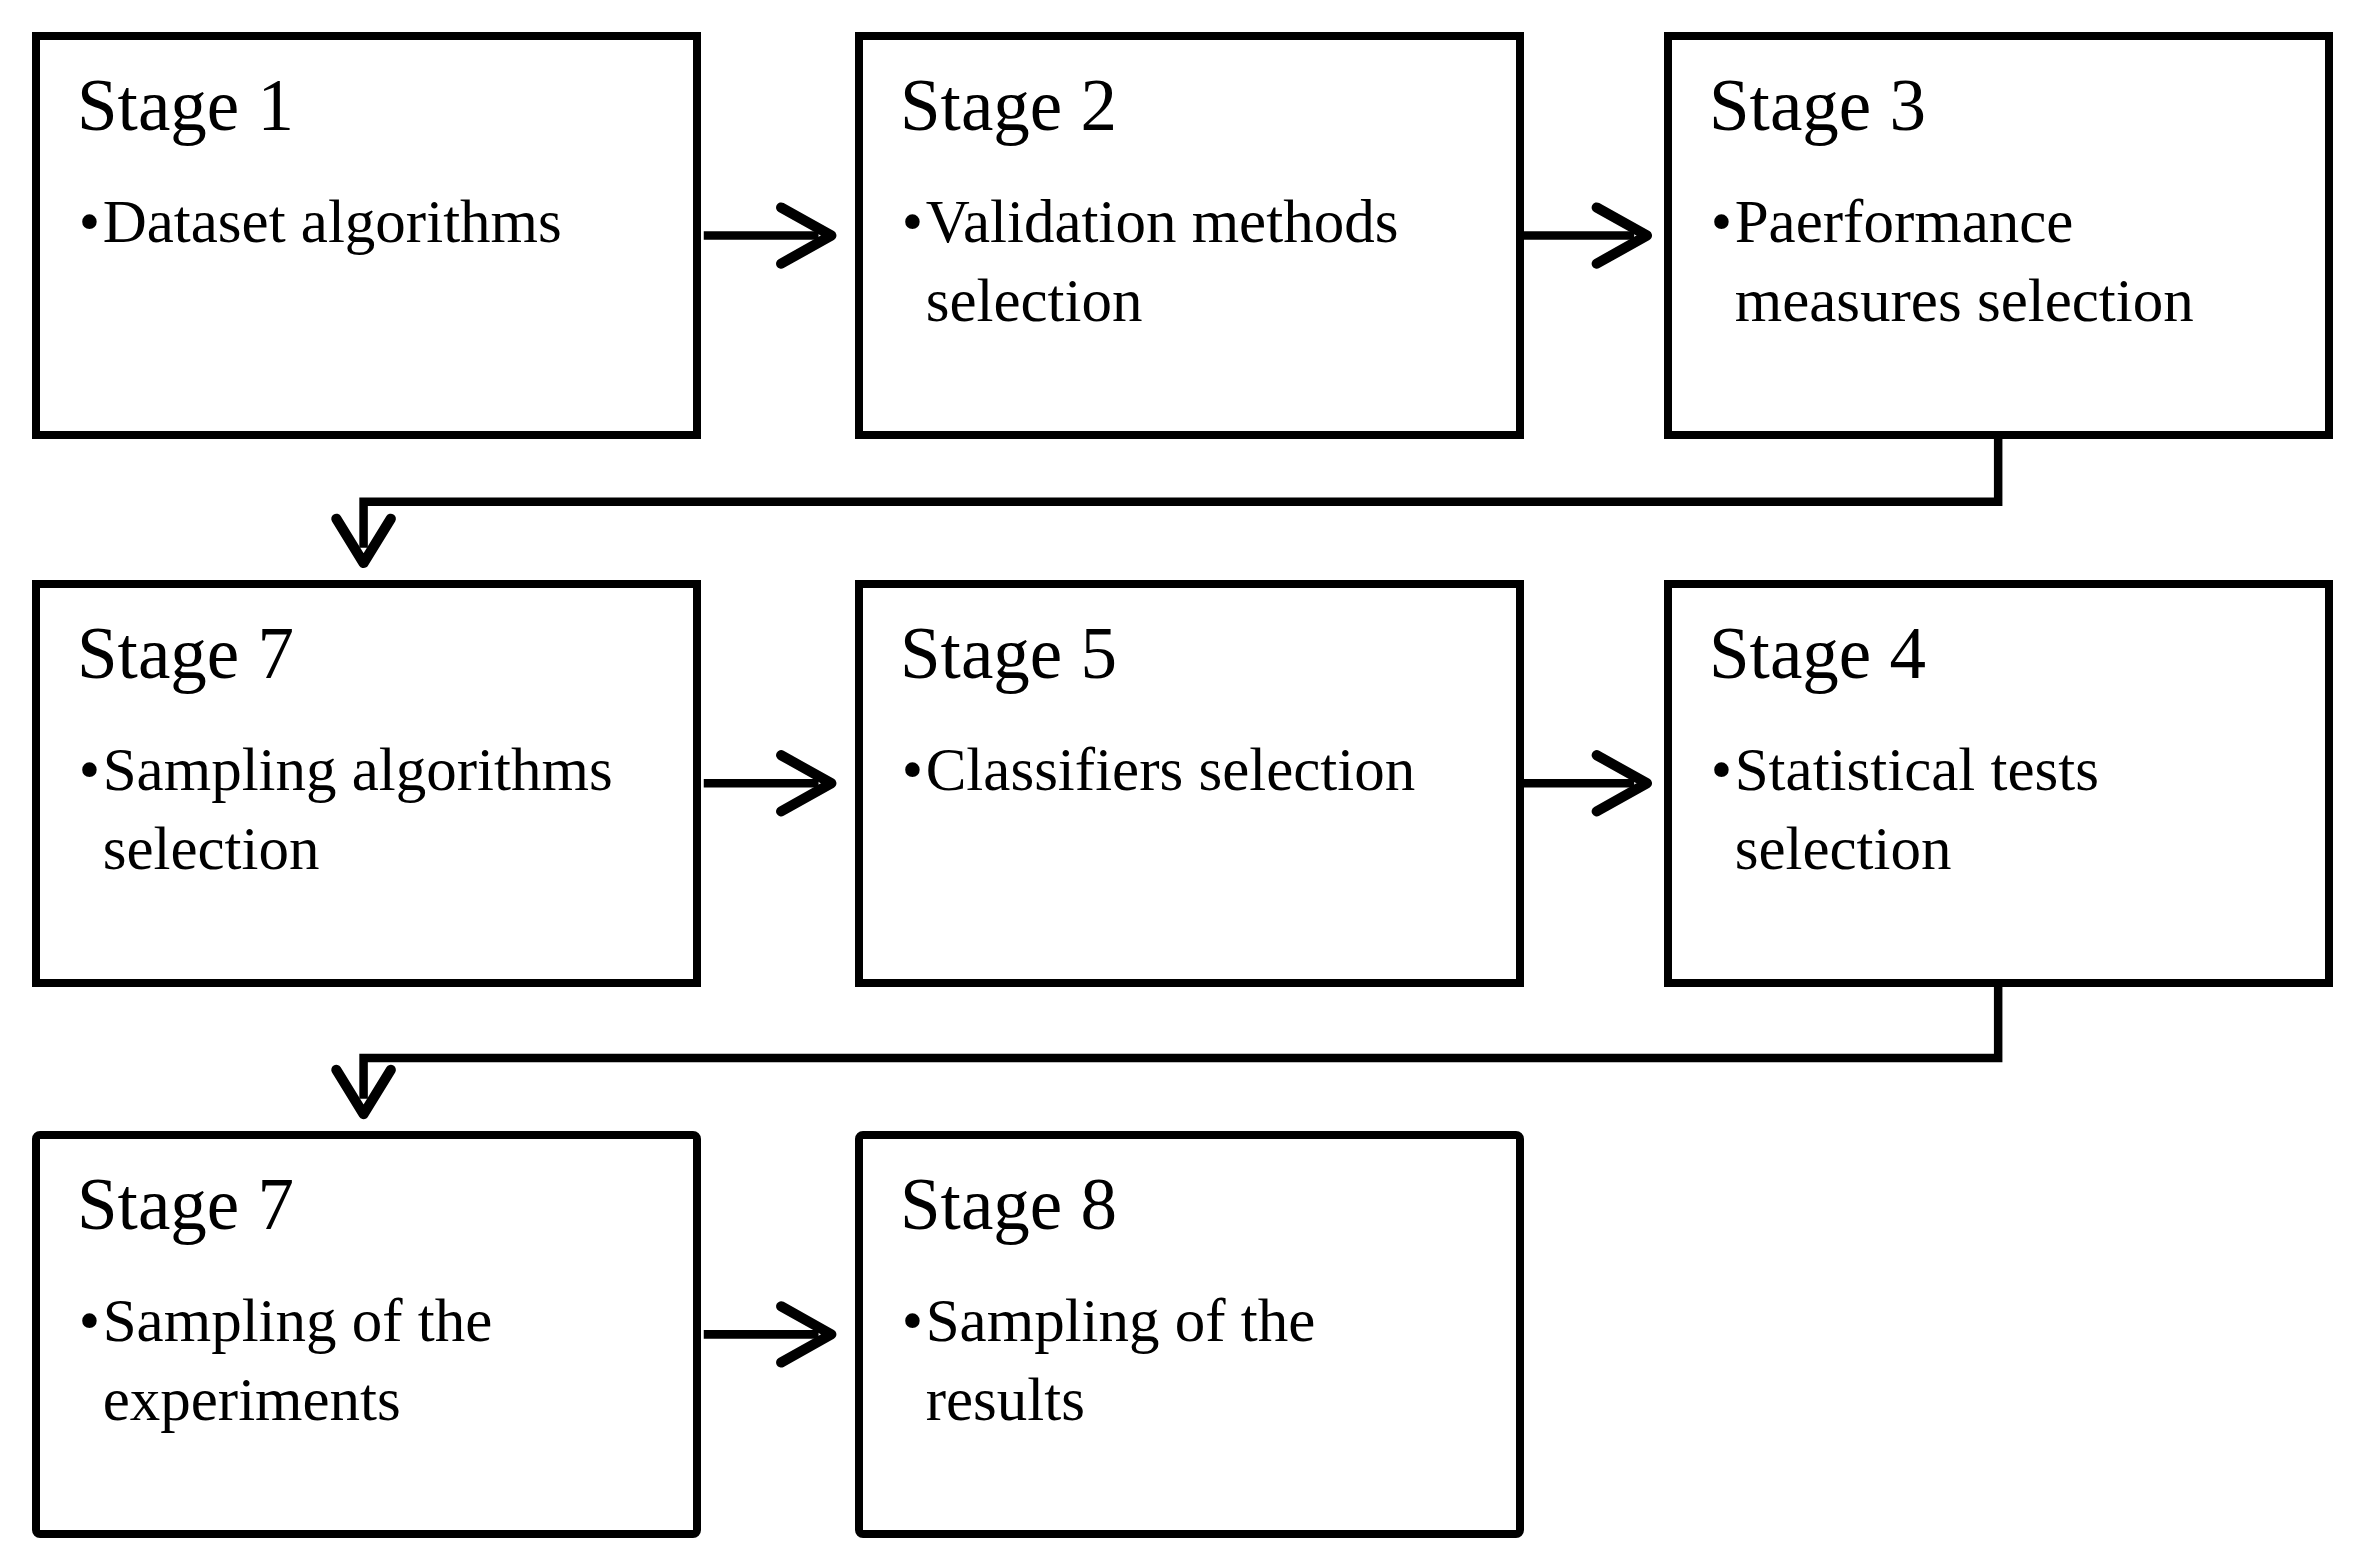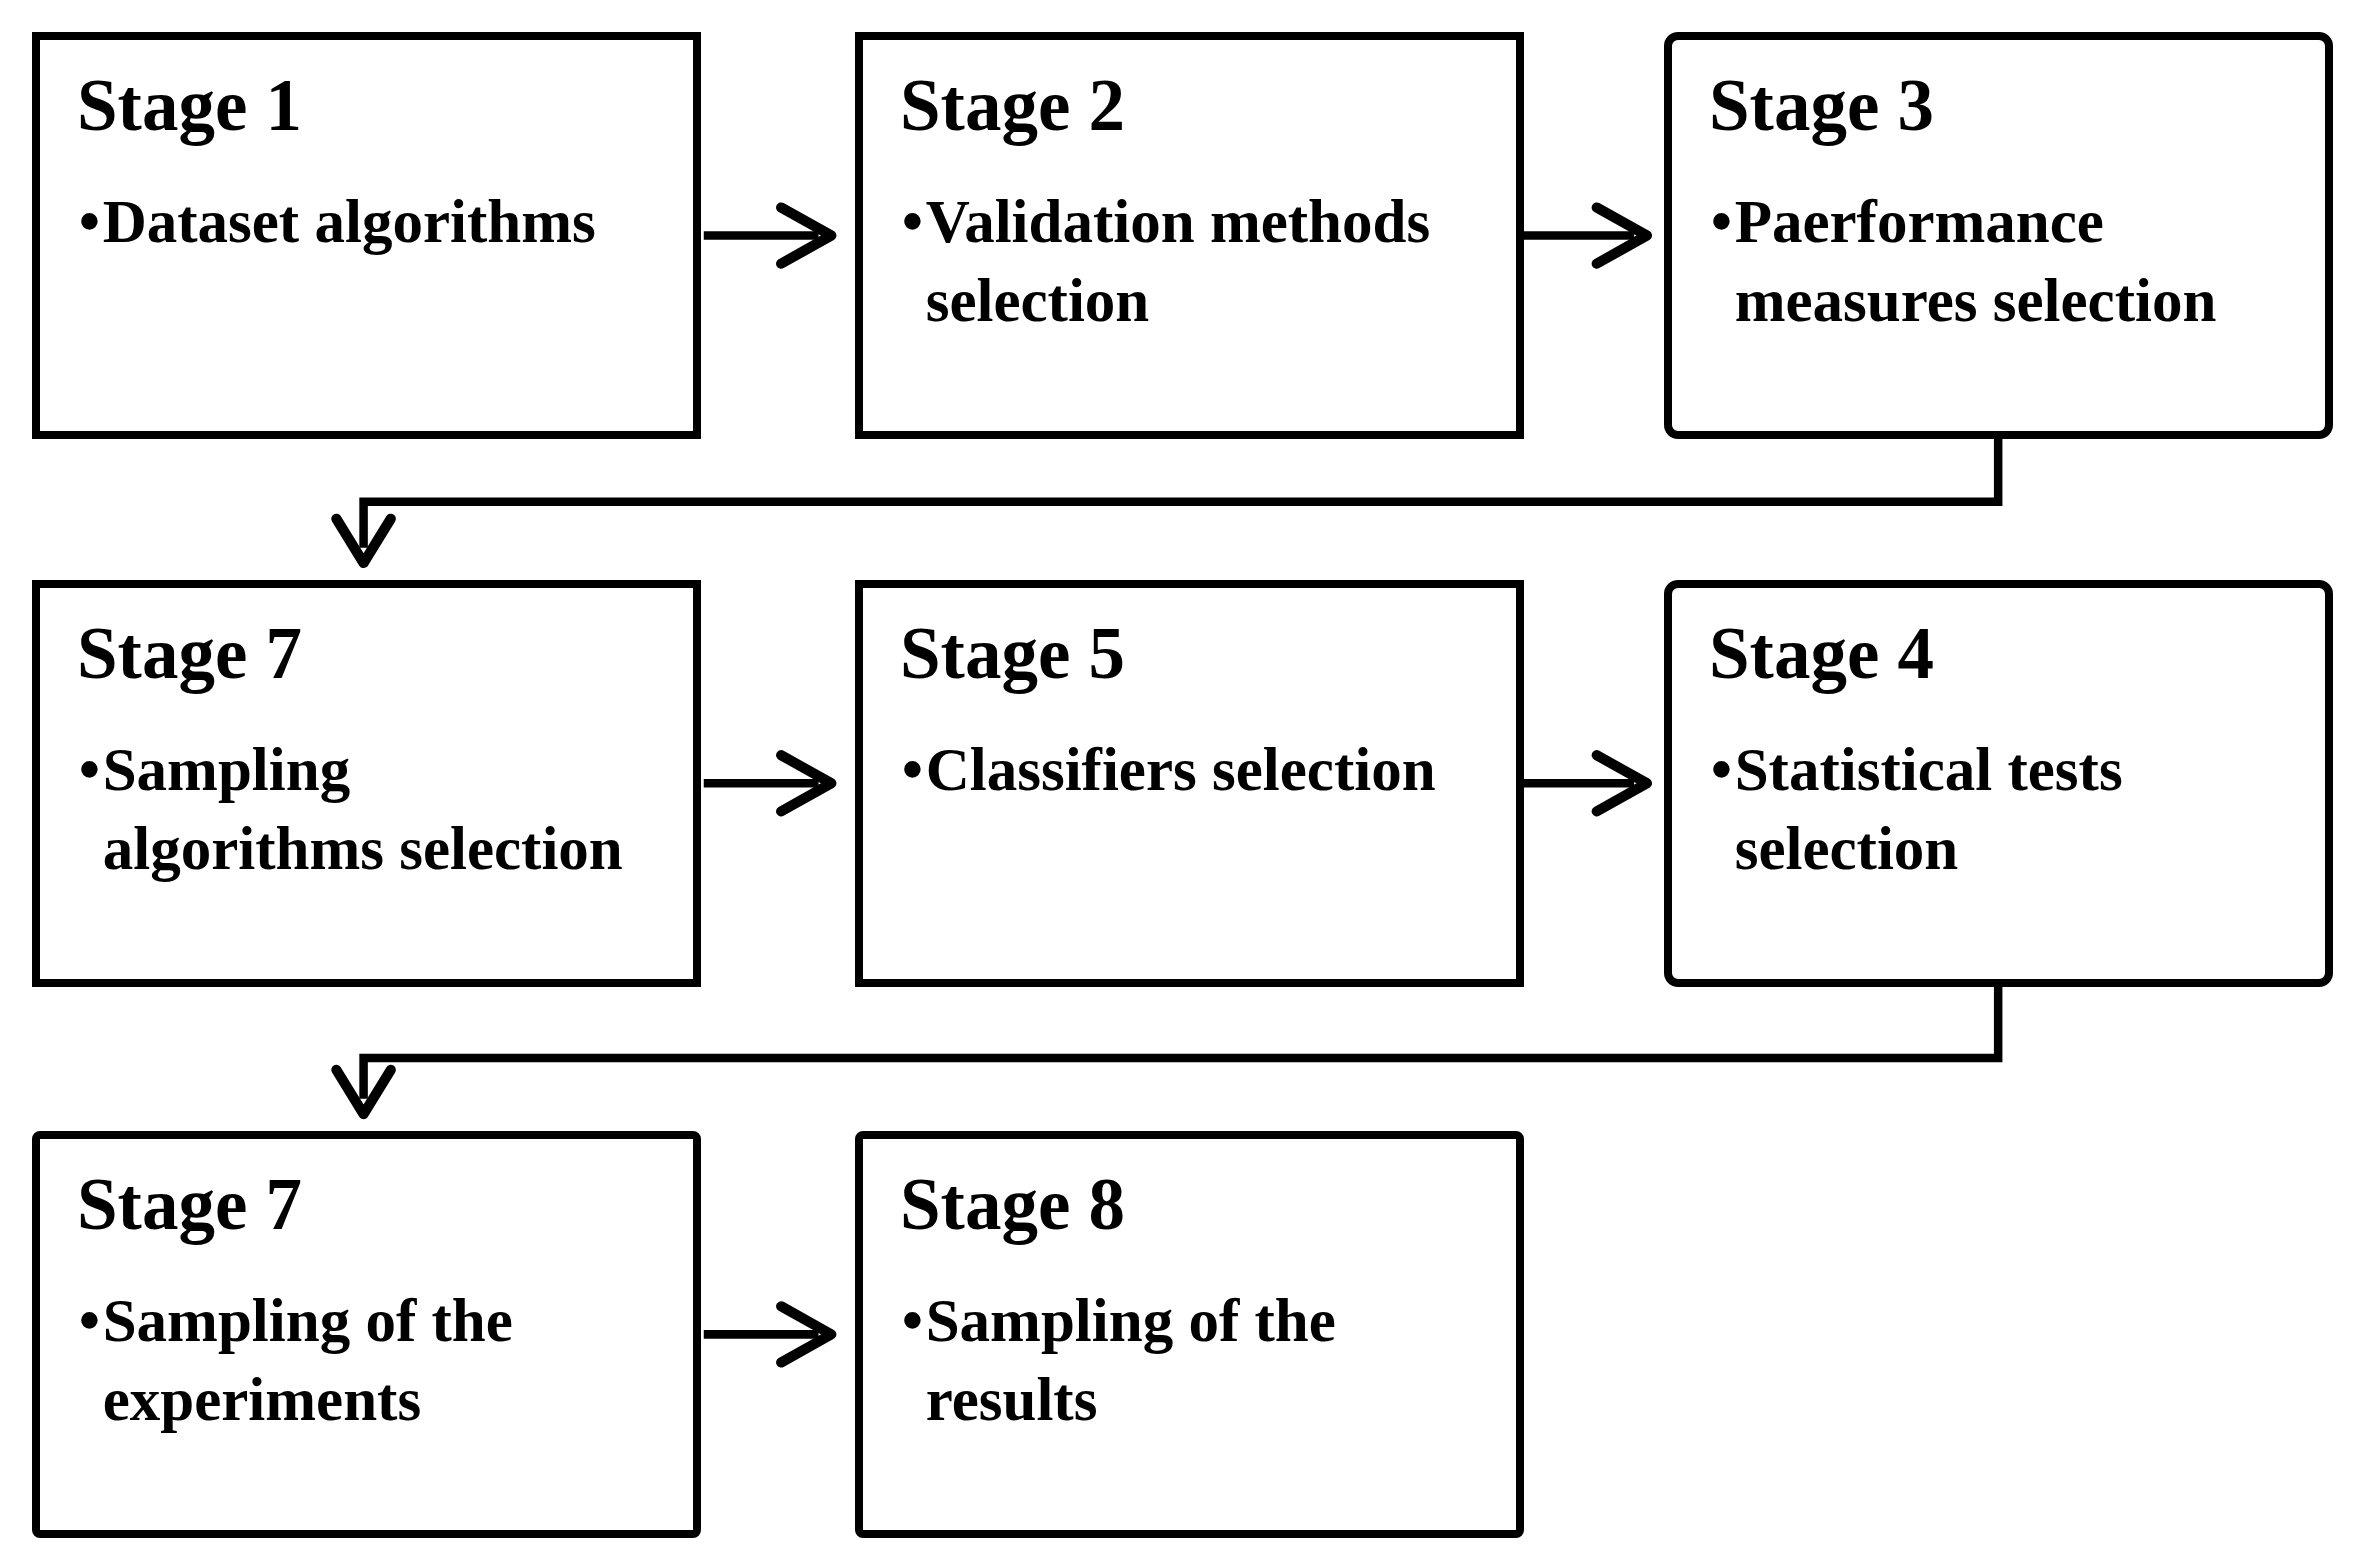--- a/index.html
+++ b/index.html
@@ -8,42 +8,41 @@
     background: #ffffff;
   }
   .canvas {
     position: relative;
     width: 2362px;
     height: 1564px;
     background: var(--bg, #ffffff);
     font-family: "Liberation Serif", "DejaVu Serif", serif;
     color: var(--text, #000000);
     overflow: hidden;
-    font-weight: bold;
   }
   .connector-layer {
     position: absolute;
     left: 0;
     top: 0;
     width: 2366px;
     height: 1564px;
     display: block;
   }
   .stage-box {
     position: absolute;
     width: 669px;
     height: 407px;
     box-sizing: border-box;
     border: 8.5px solid var(--stroke, #000000);
     background: var(--bg, #ffffff);
     padding: 22px 25.5px 0 37px;
   }
   .c1 { left: 32px; }
   .c2 { left: 855px; }
-  .c3 { left: 1664px; border-radius: 14px; }
+  .c3 { left: 1664px; }
   .r1 { top: 32px; }
   .r2 { top: 580px; }
   .r3 { top: 1131px; border-radius: 8px; }
   .stage-title {
     font-size: 73px;
     line-height: 1.2;
     white-space: nowrap;
   }
   .bullet-row {
     margin-top: 32px;

